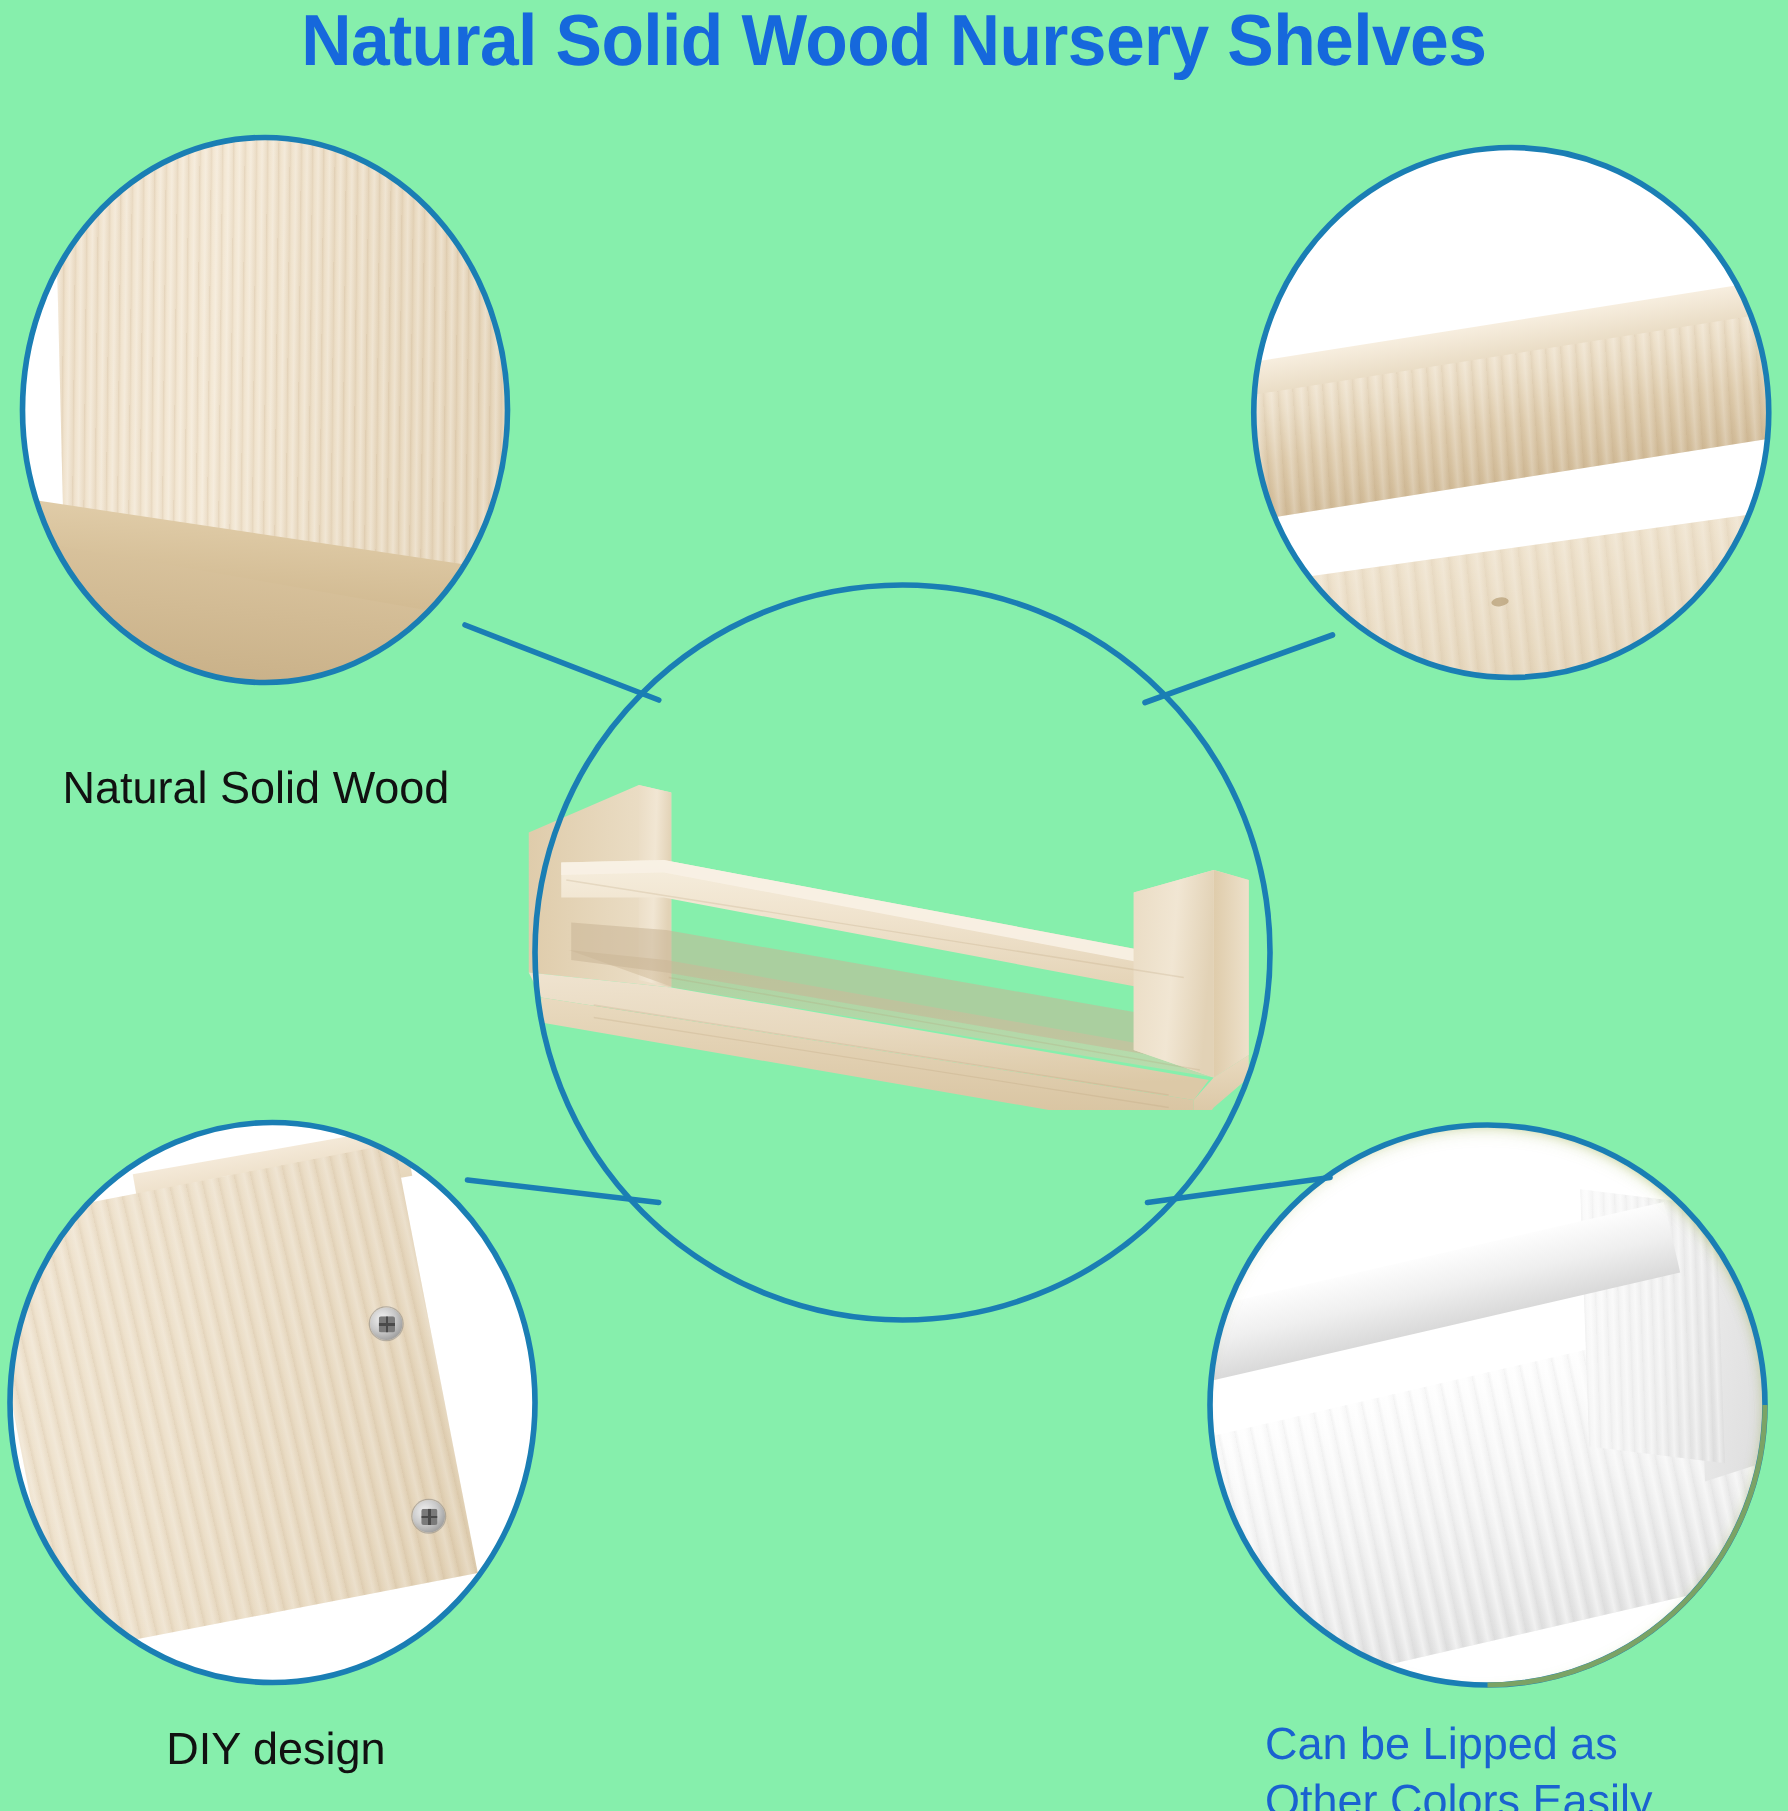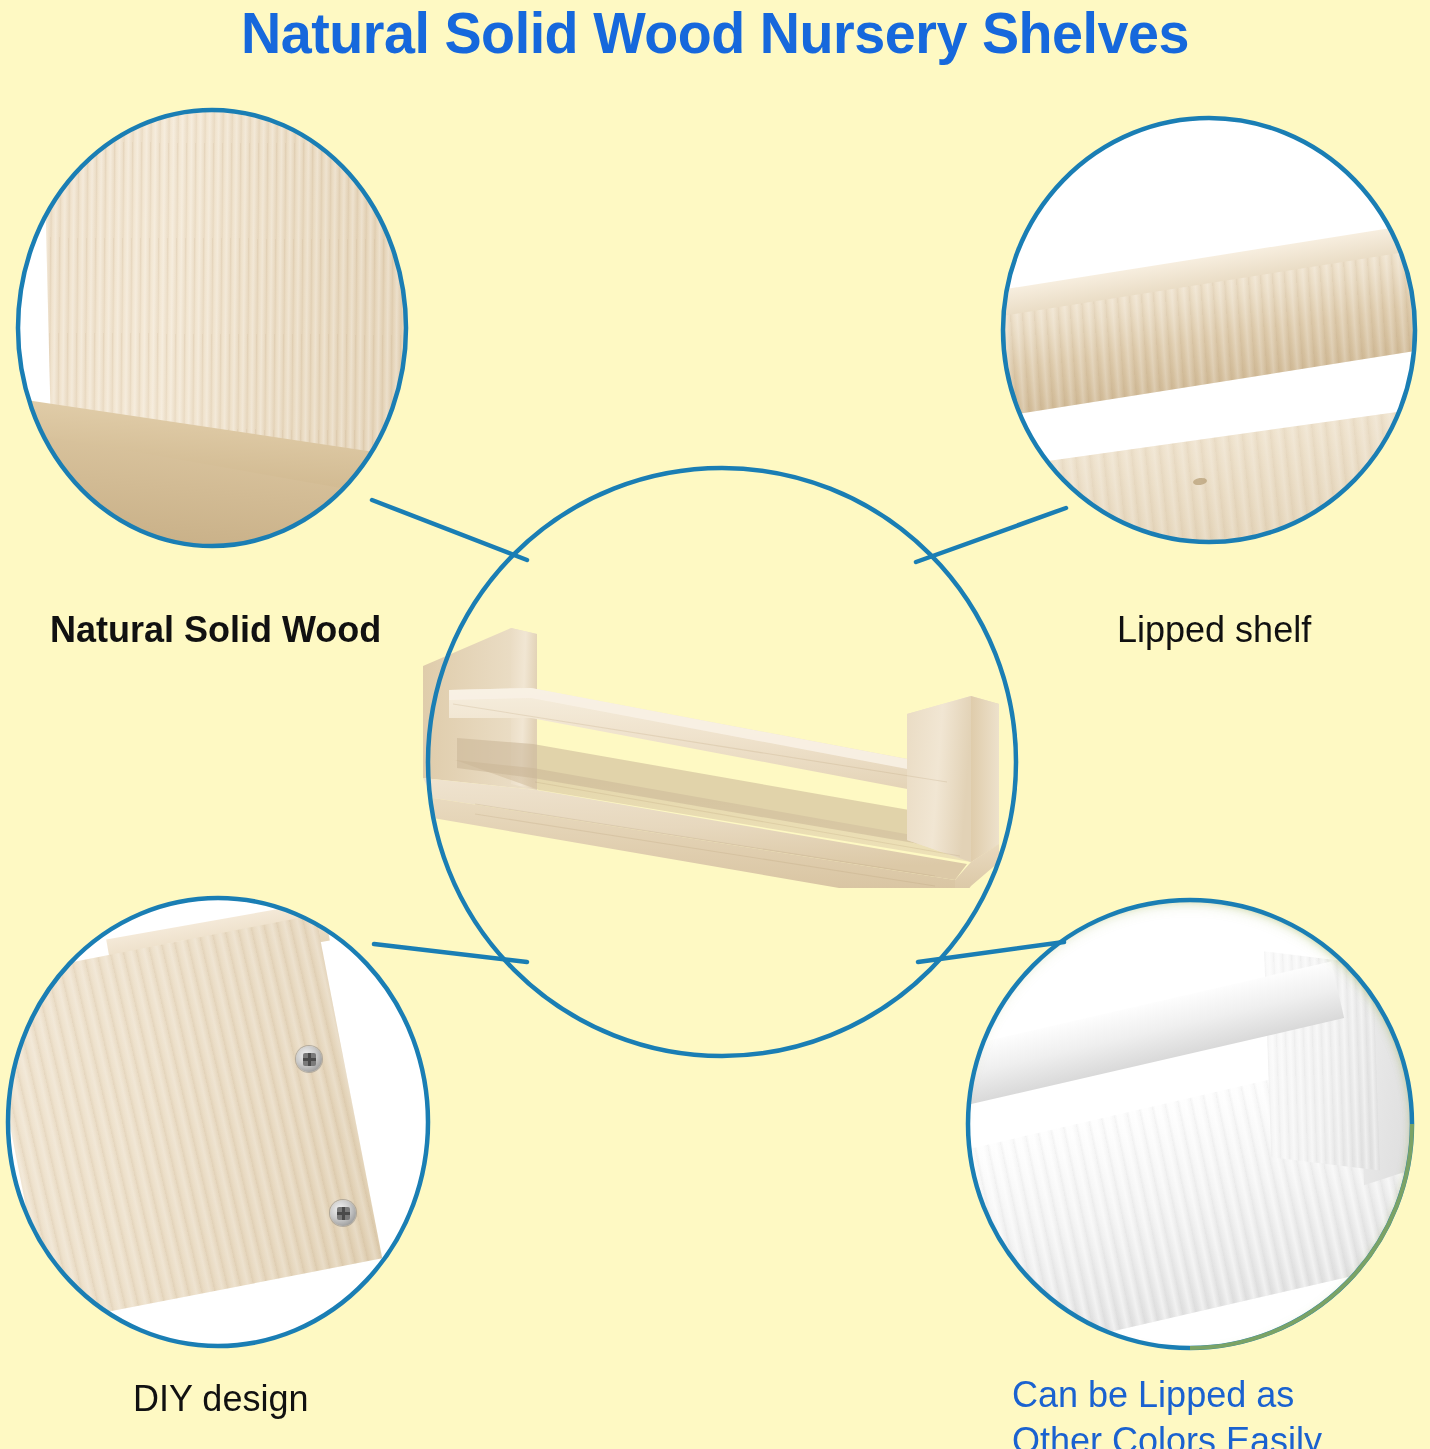--- a/index.html
+++ b/index.html
@@ -8,21 +8,21 @@
     padding: 0;
     background: #ffffff;
   }
   body {
     font-family: "Liberation Sans", sans-serif;
   }
   #page {
     position: relative;
     width: 1430px;
     height: 1449px;
-    background: #fef9c3;
+    background: #86efac;
     overflow: hidden;
   }
 
   
   #title {
     position: absolute;
     left: 0;
     top: 2px;
     width: 1430px;
     text-align: center;
@@ -255,21 +255,21 @@
 
   
   .callout {
     position: absolute;
     font-family: "Liberation Sans", sans-serif;
     font-size: 36px;
     line-height: 44px;
     color: #111111;
     white-space: nowrap;
   }
-  #label-tl { left: 50px;  top: 608px; font-weight: bold; }
+  #label-tl { left: 50px;  top: 608px; }
   #label-tr { left: 1117px; top: 608px; }
   #label-bl { left: 133px; top: 1377px; text-align: center; }
   #label-br {
     left: 1012px; top: 1372px;
     color: #1A62D0;
     line-height: 46px;
   }
   .callout .ln { display: block; }
 </style>
 </head>
@@ -401,21 +401,20 @@
     <ellipse cx="218" cy="1122" rx="210" ry="224" fill="none" stroke="#1A7EB4" stroke-width="4.5"></ellipse>
     <ellipse cx="1190" cy="1124" rx="222" ry="224" fill="none" stroke="#1A7EB4" stroke-width="4.5"></ellipse>
     <path d="M1412,1124 A222,224 0 0 1 1190,1348" fill="none" stroke="#9CB04B" stroke-width="4" opacity="0.75"></path>
   </svg>
 
   <div class="callout" id="label-tl">
     <span class="ln">Natural Solid Wood</span>
   </div>
 
   <div class="callout" id="label-tr">
-    <span class="ln">Lipped shelf</span>
   </div>
 
   <div class="callout" id="label-bl">
     <span class="ln">DIY design</span>
   </div>
 
   <div class="callout" id="label-br">
     <span class="ln">Can be Lipped as</span>
     <span class="ln">Other Colors Easily</span>
   </div>

